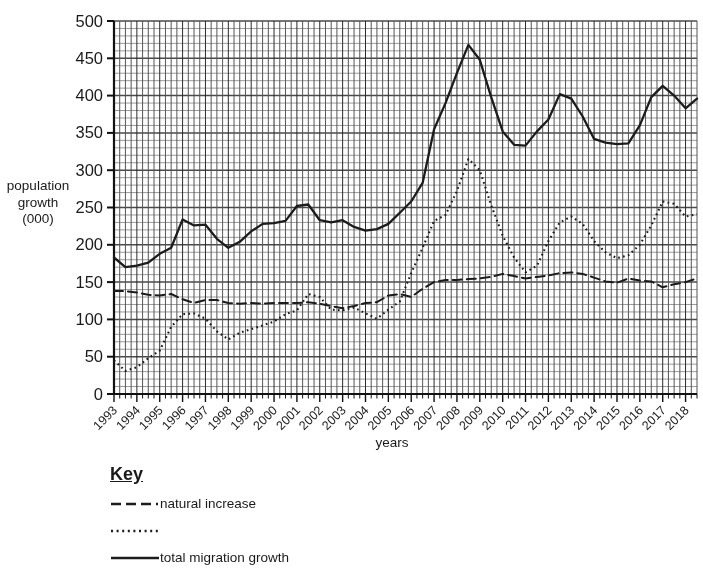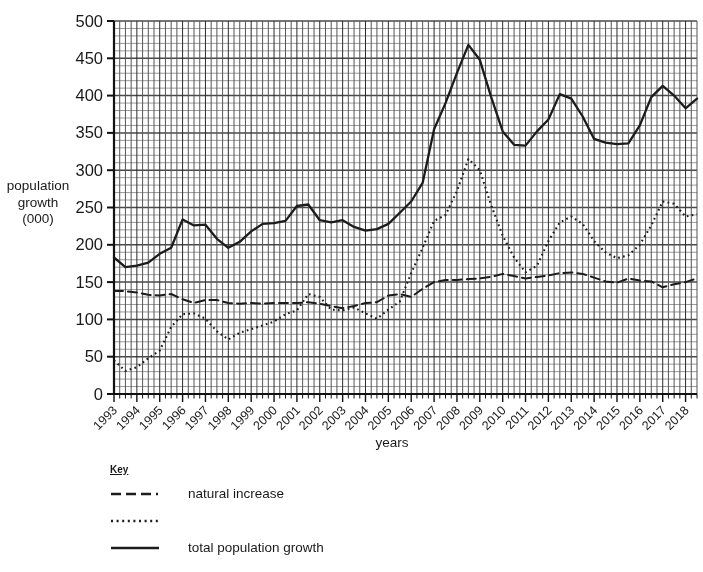--- a/index.html
+++ b/index.html
@@ -6,24 +6,24 @@
   body {
     width: 703px; height: 572px; overflow: hidden; position: relative;
     font-family: "Liberation Sans", "DejaVu Sans", sans-serif;
     color: #1a1a1a;
   }
   #chart { position: absolute; left: 0; top: 0; display: block; }
   .key {
     position: absolute; left: 110px; top: 464px; width: 420px;
   }
   .key-title {
-    font-size: 10px; font-weight: bold; color: #1a1a1a; margin: 0 0 9px 0; text-decoration: underline;
+    font-size: 18px; font-weight: bold; color: #1a1a1a; margin: 0 0 9px 0; text-decoration: underline;
   }
   .key-row {
-    display: flex; align-items: center; gap: 28px; height: 19px; margin-bottom: 8px;
+    display: flex; align-items: center; gap: 0; height: 19px; margin-bottom: 8px;
   }
   .key-sample { flex: 0 0 auto; display: block; }
   .key-sample line { stroke: #1c1c1c; }
   .key-label { font-size: 13.5px; color: #1a1a1a; white-space: nowrap; }
 </style>
 </head>
 <body>
 
 <svg id="chart" width="703" height="460" viewBox="0 0 703 460" xmlns="http://www.w3.org/2000/svg">
     <line x1="114" y1="386.54" x2="697" y2="386.54" stroke="#9a9a9a" stroke-width="1"></line>
@@ -353,15 +353,15 @@
   <div class="key-row">
     <svg class="key-sample" width="50" height="10" viewBox="0 0 50 10">
       <line x1="1" y1="5" x2="49" y2="5" stroke-width="2.6" stroke-dasharray="2 3.6"></line>
     </svg>
   </div>
 
   <div class="key-row">
     <svg class="key-sample" width="50" height="10" viewBox="0 0 50 10">
       <line x1="1" y1="5" x2="49" y2="5" stroke-width="2.6"></line>
     </svg>
-    <span class="key-label">total population growth</span>
+    <span class="key-label">total migration growth</span>
   </div>
 </div>
 
 </body></html>

